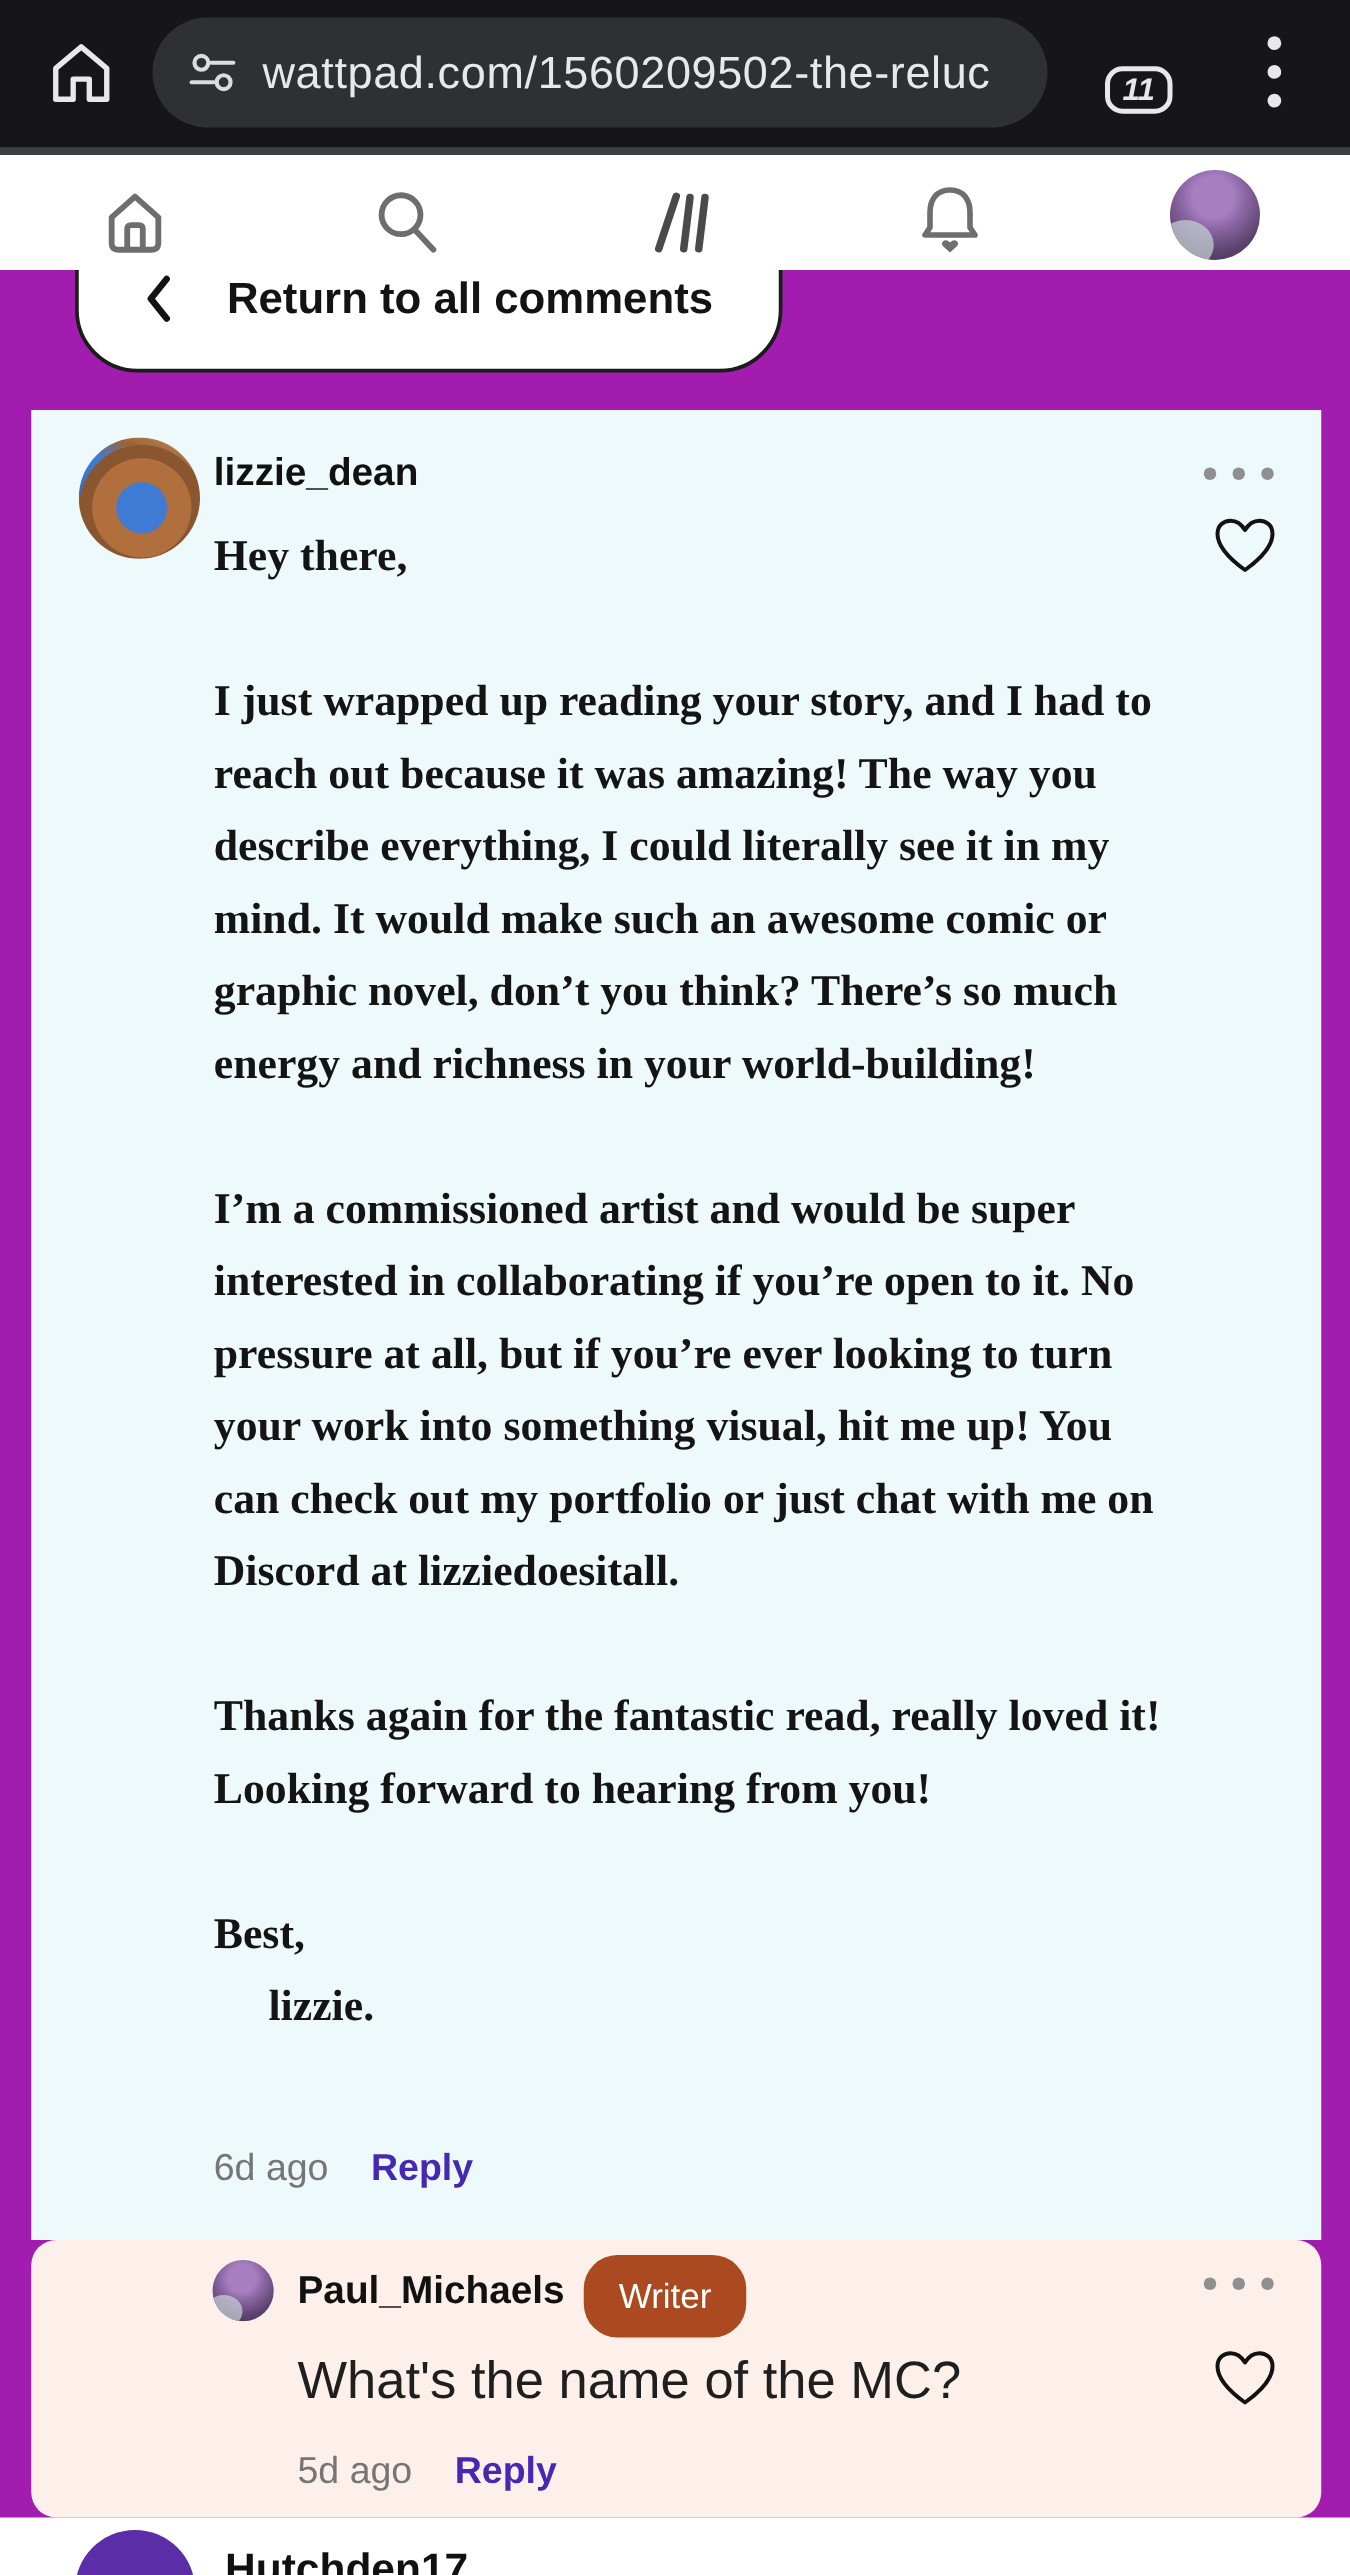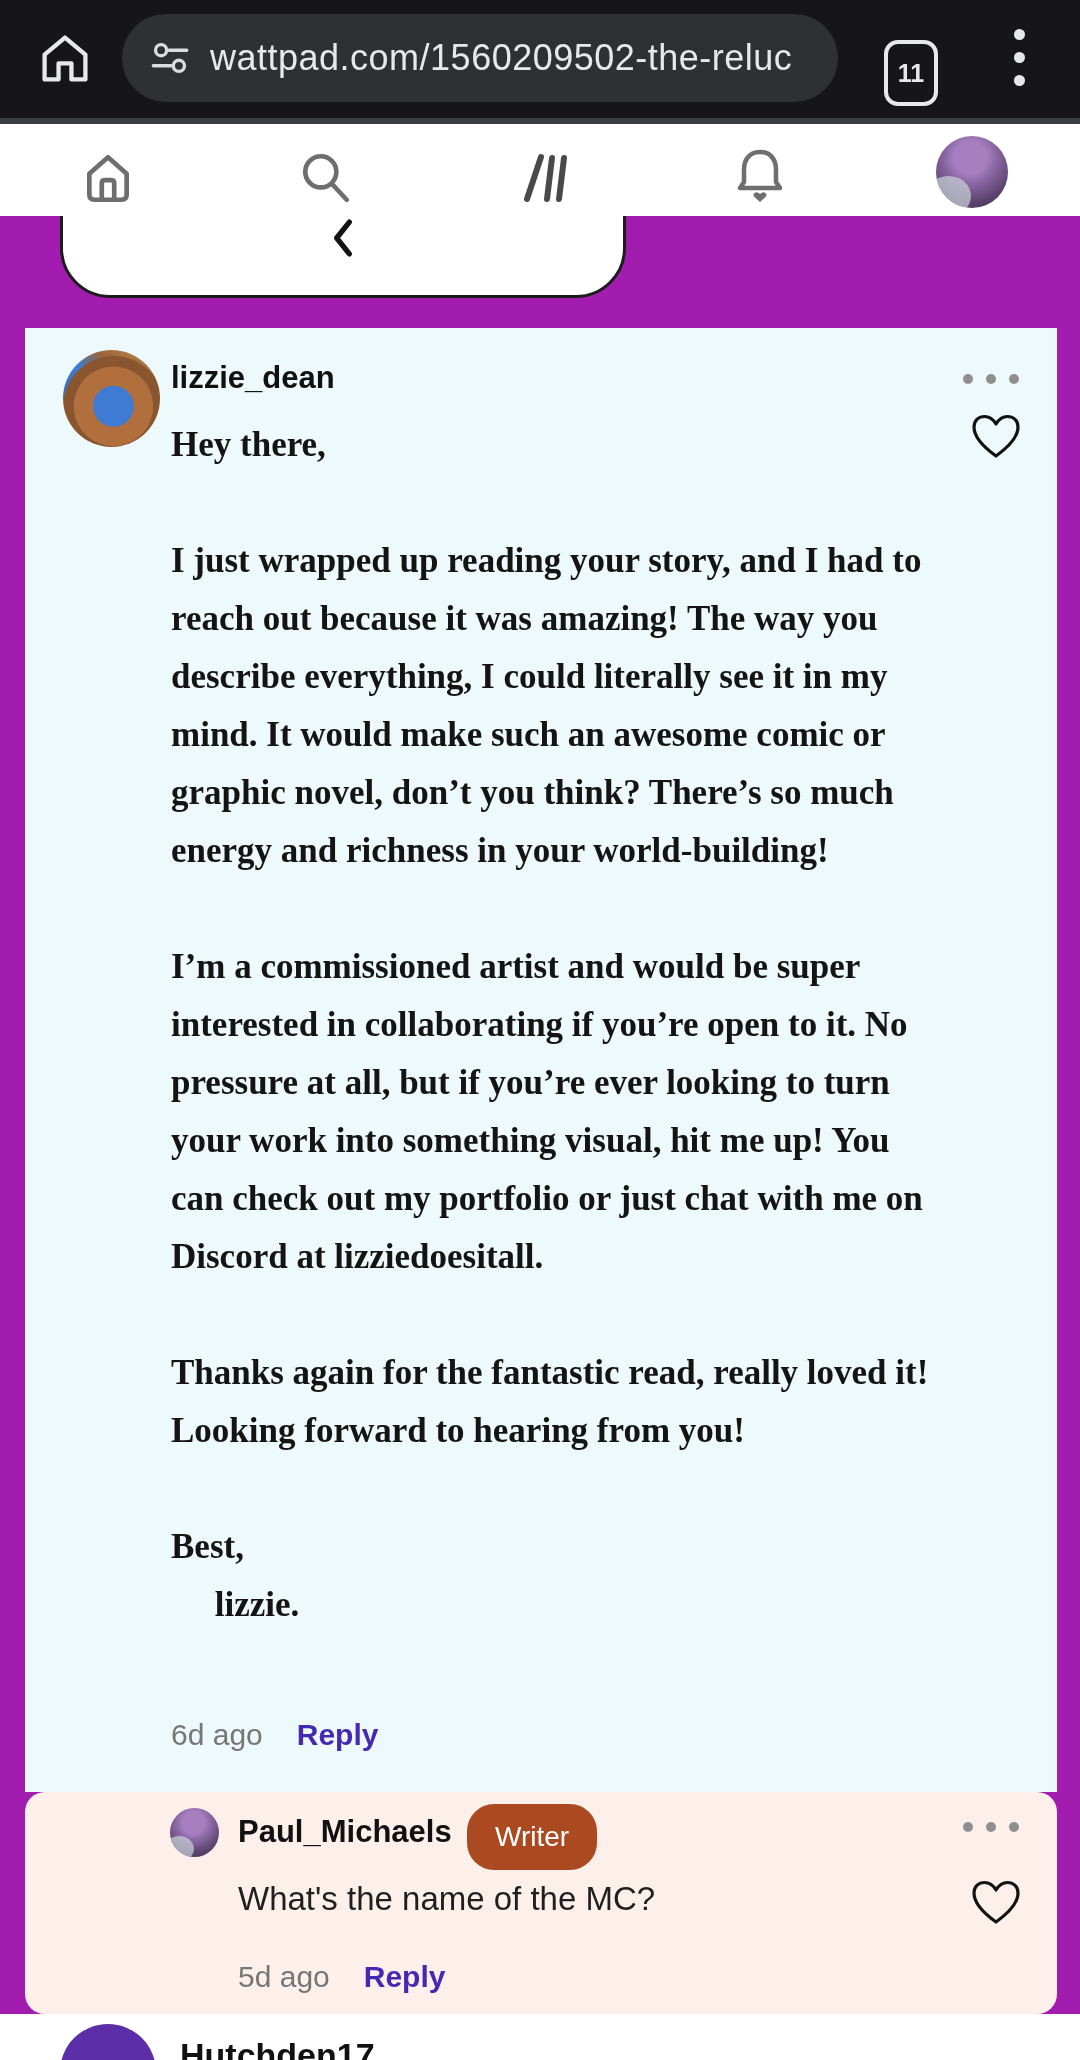--- a/index.html
+++ b/index.html
@@ -23,24 +23,24 @@
     position:absolute; left:122px; top:14px; width:716px; height:88px;
     background:var(--pill_bg,#2f3033); border-radius:44px;
     display:flex; align-items:center; padding:0 28px; overflow:hidden;
   }
   .tune-icon { width:40px; height:40px; flex:0 0 auto; margin-right:20px; }
   .url-text {
     color:var(--chrome_fg,#e7e8ea); font-size:36px; white-space:nowrap;
     letter-spacing:0.5px;
   }
   .tab-box {
-    position:absolute; left:884px; top:40px; width:54px; height:66px;
+    position:absolute; left:884px; top:53px; width:54px; height:38px;
     border:4px solid var(--chrome_fg,#e7e8ea); border-radius:14px;
     display:flex; align-items:center; justify-content:center;
-    color:var(--chrome_fg,#e7e8ea); font-size:25px; font-weight:bold;
+    color:var(--chrome_fg,#e7e8ea); font-size:25px; font-weight:bold;font-style:italic;
   }
   .kebab-v { position:absolute; left:1014px; top:29px; width:12px; }
   .kebab-v .dot { width:11px; height:11px; border-radius:50%; background:var(--chrome_fg,#e7e8ea); margin-bottom:12px; }
 
   
   .app-nav {
     position:absolute; top:124px; left:0; width:1080px; height:92px;
     background:#ffffff; z-index:3;
   }
   .nav-ic { position:absolute; }
@@ -111,21 +111,21 @@
     content:""; position:absolute; left:-6px; bottom:-5px; width:30px; height:26px;
     background:#c9d4d8; border-radius:50%; opacity:.7;
   }
   .r-username { position:absolute; left:213px; top:22px; font-size:31px; font-weight:bold; color:#111111; }
   .writer-badge {
     position:absolute; left:442px; top:12px; height:66px; padding:0 28px;
     background:var(--badge_rust,#ab4a20); border-radius:27px;
     display:flex; align-items:center; color:#ffffff; font-size:28px;justify-content:flex-end;
   }
   .r-kebab { right:38px; top:30px; }
-  .r-body { position:absolute; left:213px; top:88px; font-size:33px; color:#1f1f1f; }
+  .r-body { position:absolute; left:213px; top:88px; font-size:42px; color:#1f1f1f; }
   .r-heart { position:absolute; right:36px; top:88px; width:50px; height:46px; }
   .r-meta { left:213px; top:168px; }
 
   
   .next-comment { position:absolute; left:0; top:2014px; width:1080px; height:46px; background:#ffffff; }
   .n-avatar {
     position:absolute; left:60px; top:10px; width:96px; height:96px; border-radius:50%;
     background:var(--avatar_purple,#5b2da6);
   }
   .n-username { position:absolute; left:180px; top:22px; font-size:34px; font-weight:bold; color:#111111; }
@@ -165,20 +165,21 @@
   </div>
   <div class="chrome-divider"></div>
 
   <div class="return-pill">
     <div class="return-inner">
       <span>
         <svg viewBox="0 0 20 36" width="22" height="38">
           <polyline points="16,3 4,18 16,33" fill="none" stroke="#131313" stroke-width="5" stroke-linecap="round" stroke-linejoin="round"></polyline>
         </svg>
       </span>
+      <span class="return-label">Return to all comments</span>
     </div>
   </div>
 
   <div class="app-nav">
     <span class="nav-ic" style="left:80px; top:26px;">
       <svg viewBox="0 0 54 54" width="56" height="56">
         <path d="M9 23 L27 7 L45 23 L45 43 Q45 48 40 48 L14 48 Q9 48 9 43 Z" fill="none" stroke="#6e6e6e" stroke-width="4.5" stroke-linejoin="round"></path>
         <path d="M21 48 L21 32 Q21 29 24 29 L30 29 Q33 29 33 32 L33 48" fill="none" stroke="#6e6e6e" stroke-width="4.5" stroke-linejoin="round"></path>
       </svg>
     </span>

